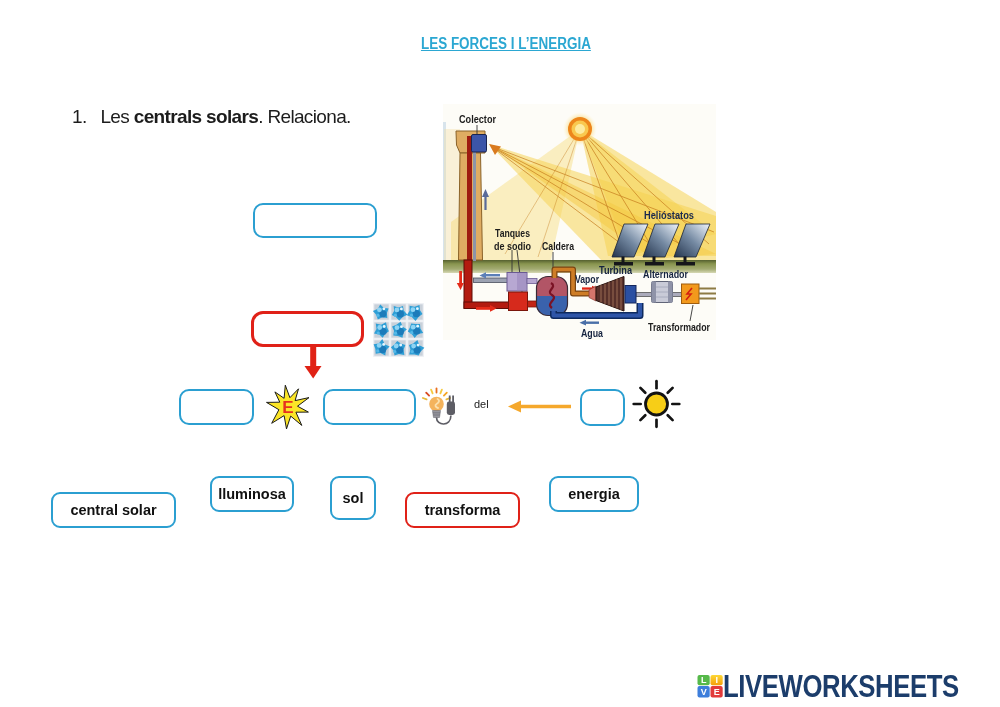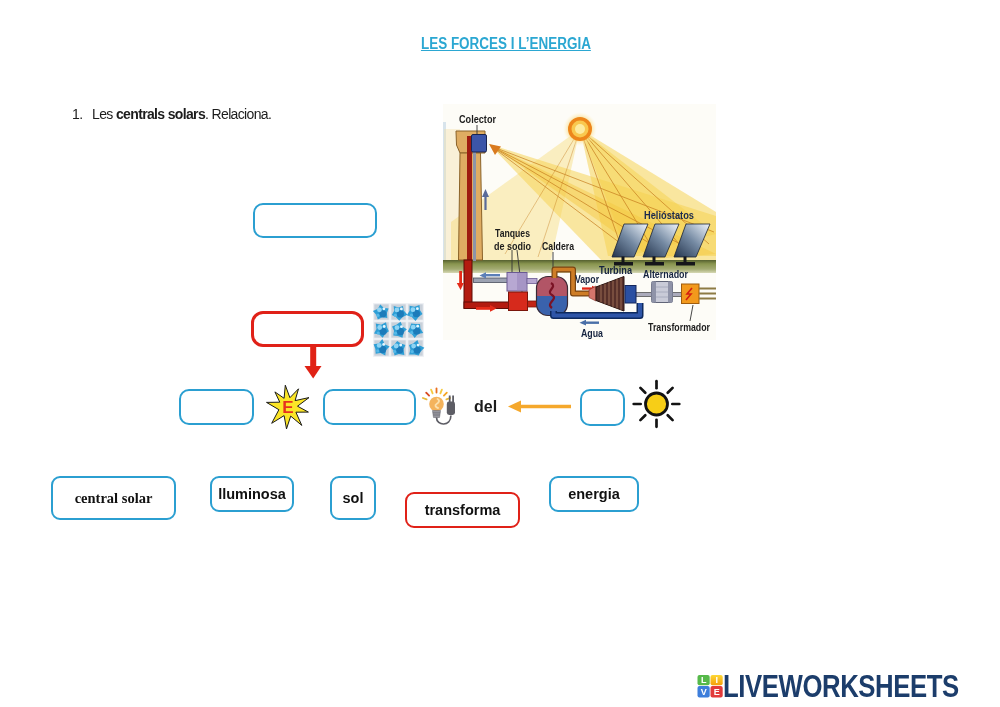--- a/index.html
+++ b/index.html
@@ -5,38 +5,38 @@
   html,body{margin:0;padding:0;}
   body{width:1000px;height:707px;position:relative;background:#ffffff;overflow:hidden;
        font-family:"Liberation Sans", sans-serif;}
   .abs{position:absolute;}
   .bluebox{position:absolute;border:2.5px solid #2b9fd1;border-radius:10px;background:#fff;box-sizing:border-box;}
   .wordbox{position:absolute;border:2.5px solid #2b9fd1;border-radius:9px;background:#fff;box-sizing:border-box;
            display:flex;align-items:center;justify-content:center;font-weight:bold;font-size:14.5px;color:#111;}
   #title{position:absolute;top:35px;left:6px;width:1000px;text-align:center;
          font-size:16px;font-weight:bold;color:#2ba7d2;}
   #title span{text-decoration:underline;display:inline-block;transform:scaleX(0.842);}
-  #para{position:absolute;left:72px;top:106px;font-size:14px;color:#1c1c1c;letter-spacing:-0.65px;}
-  #del{position:absolute;left:474px;top:398px;font-size:16px;font-weight:bold;color:#1c1c1c;}
+  #para{position:absolute;left:72px;top:106px;font-size:19px;color:#1c1c1c;letter-spacing:-0.65px;}
+  #del{position:absolute;left:474px;top:398px;font-size:11px;font-weight:normal;color:#1c1c1c;}
   #logotext{position:absolute;left:723px;top:669px;font-size:31px;font-weight:bold;color:#1c3d6b;
             transform-origin:0 0;transform:scaleX(0.83);letter-spacing:-0.5px;white-space:nowrap;}
 </style>
 </head>
 <body>
 <div id="title"><span>LES FORCES I L’ENERGIA</span></div>
 <div id="para">1.&nbsp;&nbsp;&nbsp;Les <b>centrals solars</b>. Relaciona.</div>
 
 <div class="bluebox" style="left:253px;top:203px;width:124px;height:35px;"></div>
 <div class="bluebox" style="left:251px;top:311px;width:113px;height:36px;border-color:#e02118;border-width:3px;border-radius:12px;"></div>
 <div class="bluebox" style="left:179px;top:389px;width:75px;height:36px;"></div>
 <div class="bluebox" style="left:323px;top:389px;width:93px;height:36px;"></div>
 <div class="bluebox" style="left:580px;top:389px;width:45px;height:37px;"></div>
 <div id="del">del</div>
 
-<div class="wordbox" style="left:51px;top:476px;width:125px;height:44px;font-family:Liberation Serif, serif;">central solar</div>
+<div class="wordbox" style="left:51px;top:492px;width:125px;height:36px;">central solar</div>
 <div class="wordbox" style="left:210px;top:476px;width:84px;height:36px;">lluminosa</div>
 <div class="wordbox" style="left:330px;top:476px;width:46px;height:44px;">sol</div>
 <div class="wordbox" style="left:405px;top:476px;width:115px;height:36px;border-color:#e02118;margin-top:16px;">transforma</div>
 <div class="wordbox" style="left:549px;top:476px;width:90px;height:36px;">energia</div>
 
 <div id="logotext">LIVEWORKSHEETS</div>
 
 <svg class="abs" style="left:0;top:0;" width="1000" height="707" viewBox="0 0 1000 707">
 
 <defs>

